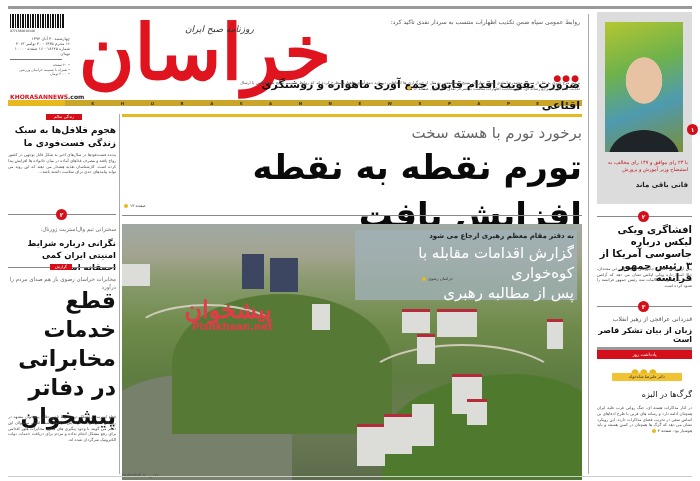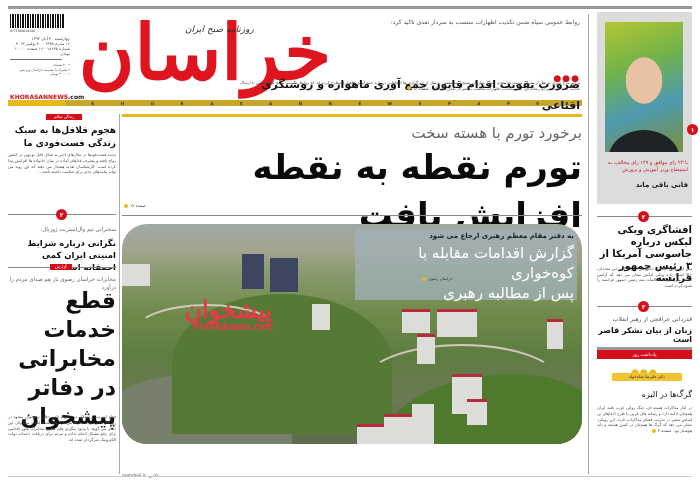--- a/index.html
+++ b/index.html
@@ -68,23 +68,23 @@
   .r4-body { left: 597px; top: 405px; width: 95px; font-size: 4px; line-height: 5.8px; color: #444; text-align: justify; }
 
   
   .hl-rule { left: 122px; top: 114px; width: 460px; height: 3px; background: #e8b81f; }
   .hl-kicker { left: 122px; top: 124px; width: 460px; font-size: 15px; color: #666; text-align: right; }
   .hl-title { left: 122px; top: 143px; width: 460px; font-size: 34px; font-weight: 900; text-align: right; letter-spacing: -1px; line-height: 48px; color: #0a0a0a; }
   .hl-pageref { left: 124px; top: 203px; }
   .hl-sep { left: 122px; top: 215px; width: 460px; height: 1px; background: #888; }
 
   
-  .photo { left: 122px; top: 224px; width: 460px; height: 220px; overflow: hidden;
+  .photo { left: 122px; top: 224px; width: 460px; height: 256px; overflow: hidden;
     background:
-      linear-gradient(180deg, #9fa9a5 0%, #a3a48f 12%, #8a9a6f 22%, #6f8b4b 40%, #5f7c41 60%, #6b7a55 80%, #5c6b4a 100%); border-radius: 25px; }
+      linear-gradient(180deg, #9fa9a5 0%, #a3a48f 12%, #8a9a6f 22%, #6f8b4b 40%, #5f7c41 60%, #6b7a55 80%, #5c6b4a 100%); }
   .hill1 { left: 50px; top: 70px; width: 220px; height: 140px; border-radius: 50% 50% 0 0; background: #567a35; }
   .hill2 { left: 260px; top: 150px; width: 220px; height: 120px; border-radius: 60% 40% 0 0; background: #4f7a2e; }
   .hill3 { left: -30px; top: 150px; width: 200px; height: 120px; border-radius: 50% 50% 0 0; background: #77806a; }
   .bldg { position: absolute; background: #dcdcd8; border-top: 3px solid #b62b3b; }
   .bldg.dark { background: #3d4660; border-top: none; }
   .road { position: absolute; border: 2px solid #cfcab8; border-color: #cfcab8 transparent transparent transparent; border-radius: 50%; }
   .photo-overlay { left: 233px; top: 6px; width: 222px; height: 70px; background: rgba(160,178,186,0.75); }
   .po-kicker { left: 238px; top: 8px; width: 214px; font-size: 7px; font-weight: bold; color: #222; text-align: right; }
   .po-title { left: 238px; top: 19px; width: 214px; font-size: 15px; line-height: 20px; color: #fff; text-align: right; }
   .po-credit { left: 300px; top: 52px; font-size: 4px; color: #333; }

